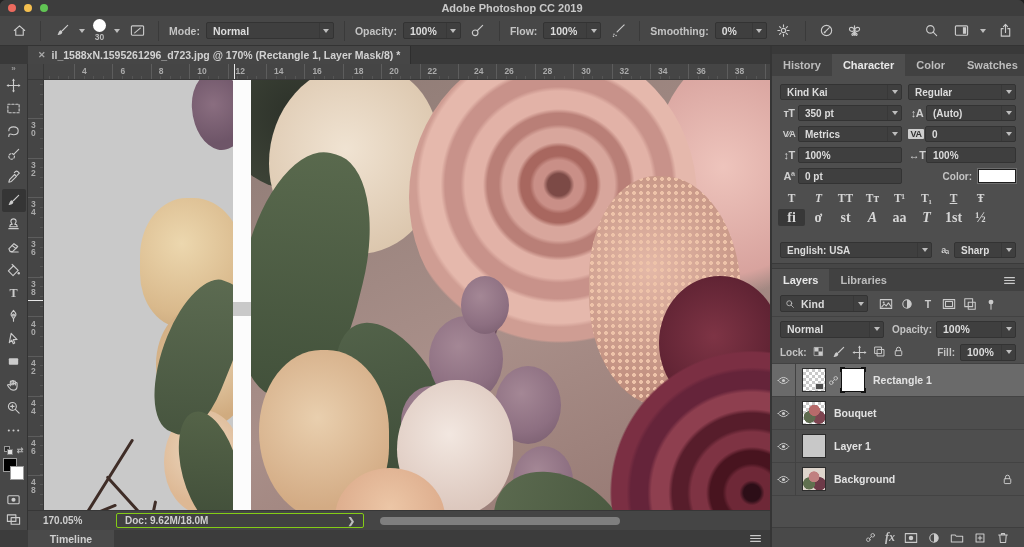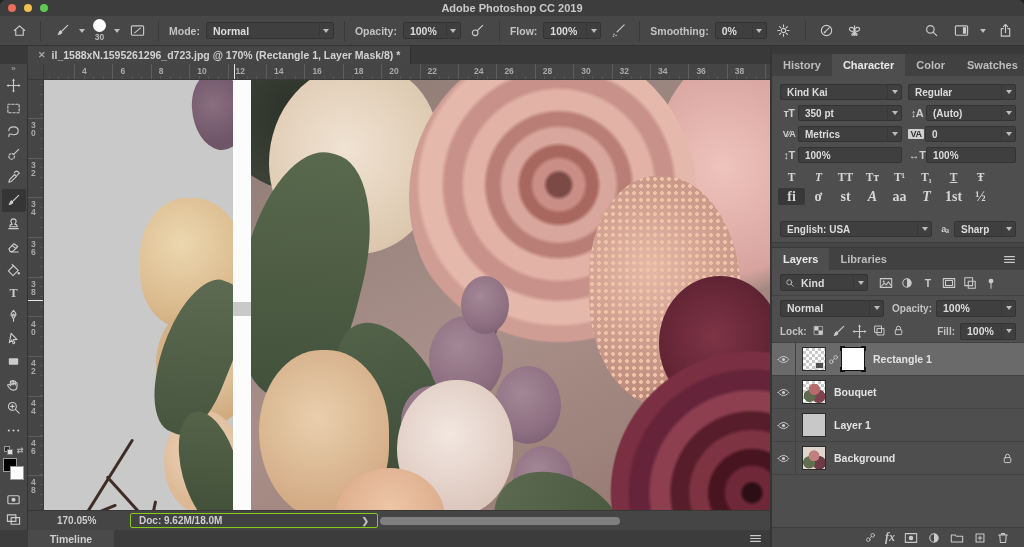--- a/index.html
+++ b/index.html
@@ -117,21 +117,21 @@
   .m-peach { left:84px; top:388px; width:110px; height:100px; background:radial-gradient(circle at 50% 40%,#ecc6a6,#dcab8b 75%); border-radius:50%; }
   .m-leafC { left:236px; top:400px; width:150px; height:110px; background:linear-gradient(70deg,#5c6b50,#46543c); border-radius:50%; transform:rotate(38deg); }
   .m-rose2 { left:408px; top:196px; width:122px; height:134px; background:radial-gradient(circle at 45% 45%,#7e3445,#5c2131 70%); border-radius:50%; }
   .m-rose  { left:356px; top:262px; width:250px; height:260px; border-radius:50%;
              background:radial-gradient(circle at 58% 58%, #2c0e17 0 4%, #6e2837 6% 12%, #48141f 14% 20%,
                 #7e3343 22% 29%, #571d2b 31% 38%, #8e3f4f 40% 48%, #65243a 50% 58%, #7b2f43 60% 67%, rgba(123,47,67,0) 68%); }
 
   
   #statusbar { left:28px; top:510px; width:744px; height:20px; background:#454545; border-top:1px solid #373737;
                display:flex; align-items:center; font-size:10px; color:#cfcfcf; }
-  #zoomfield { margin-left:24px; width:62px; height:14px; display:flex; align-items:center; padding:0 5px; }
+  #zoomfield { margin-left:10px; width:62px; height:14px; display:flex; align-items:center; padding:0 5px; }
   #docfield  { margin-left:16px; width:248px; height:15px; background:#414141; border:1px solid #84cc16; border-radius:2px;
                display:flex; align-items:center; padding:0 8px; }
   #docfield .chev { margin-left:auto; color:#bdbdbd; font-size:9px; }
   #hscroll { position:absolute; left:352px; top:6px; width:240px; height:8px; background:#7f7f7f; border-radius:4px; }
   #timeline { left:0; top:530px; width:772px; height:17px; background:#3c3c3c; display:flex; align-items:center; }
   #tl-tab { margin-left:28px; width:86px; height:17px; background:#4a4a4a; display:flex; align-items:center; justify-content:center;
             font-size:10.5px; color:#cfcfcf; }
   #tl-menu { margin-left:auto; margin-right:10px; color:#9f9f9f; }
 
   
@@ -620,20 +620,27 @@
               <span class="caret"></span>
             </span>
         </span>
       </div>
       <div class="row">
         <span class="ci big">↕T</span>
         <span class="fld w-half">100%</span>
         <span class="ci big" style="margin-left:6px">↔T</span>
         <span class="fld" style="flex:1">100%</span>
       </div>
+      <div class="row">
+        <span class="ci big">Aª</span>
+        <span class="fld w-half">0 pt</span>
+        <span style="flex:1"></span>
+        <span style="font-size:10px;color:#c3c3c3">Color:</span>
+        <span class="swatch"></span>
+      </div>
       <div class="fmt-row" id="fmtrow">
           <span class="fmt-btn">T</span>
           <span class="fmt-btn it">T</span>
           <span class="fmt-btn">TT</span>
           <span class="fmt-btn">Tᴛ</span>
           <span class="fmt-btn">T¹</span>
           <span class="fmt-btn">T₁</span>
           <span class="fmt-btn un">T</span>
           <span class="fmt-btn">Ŧ</span>
         </div>

